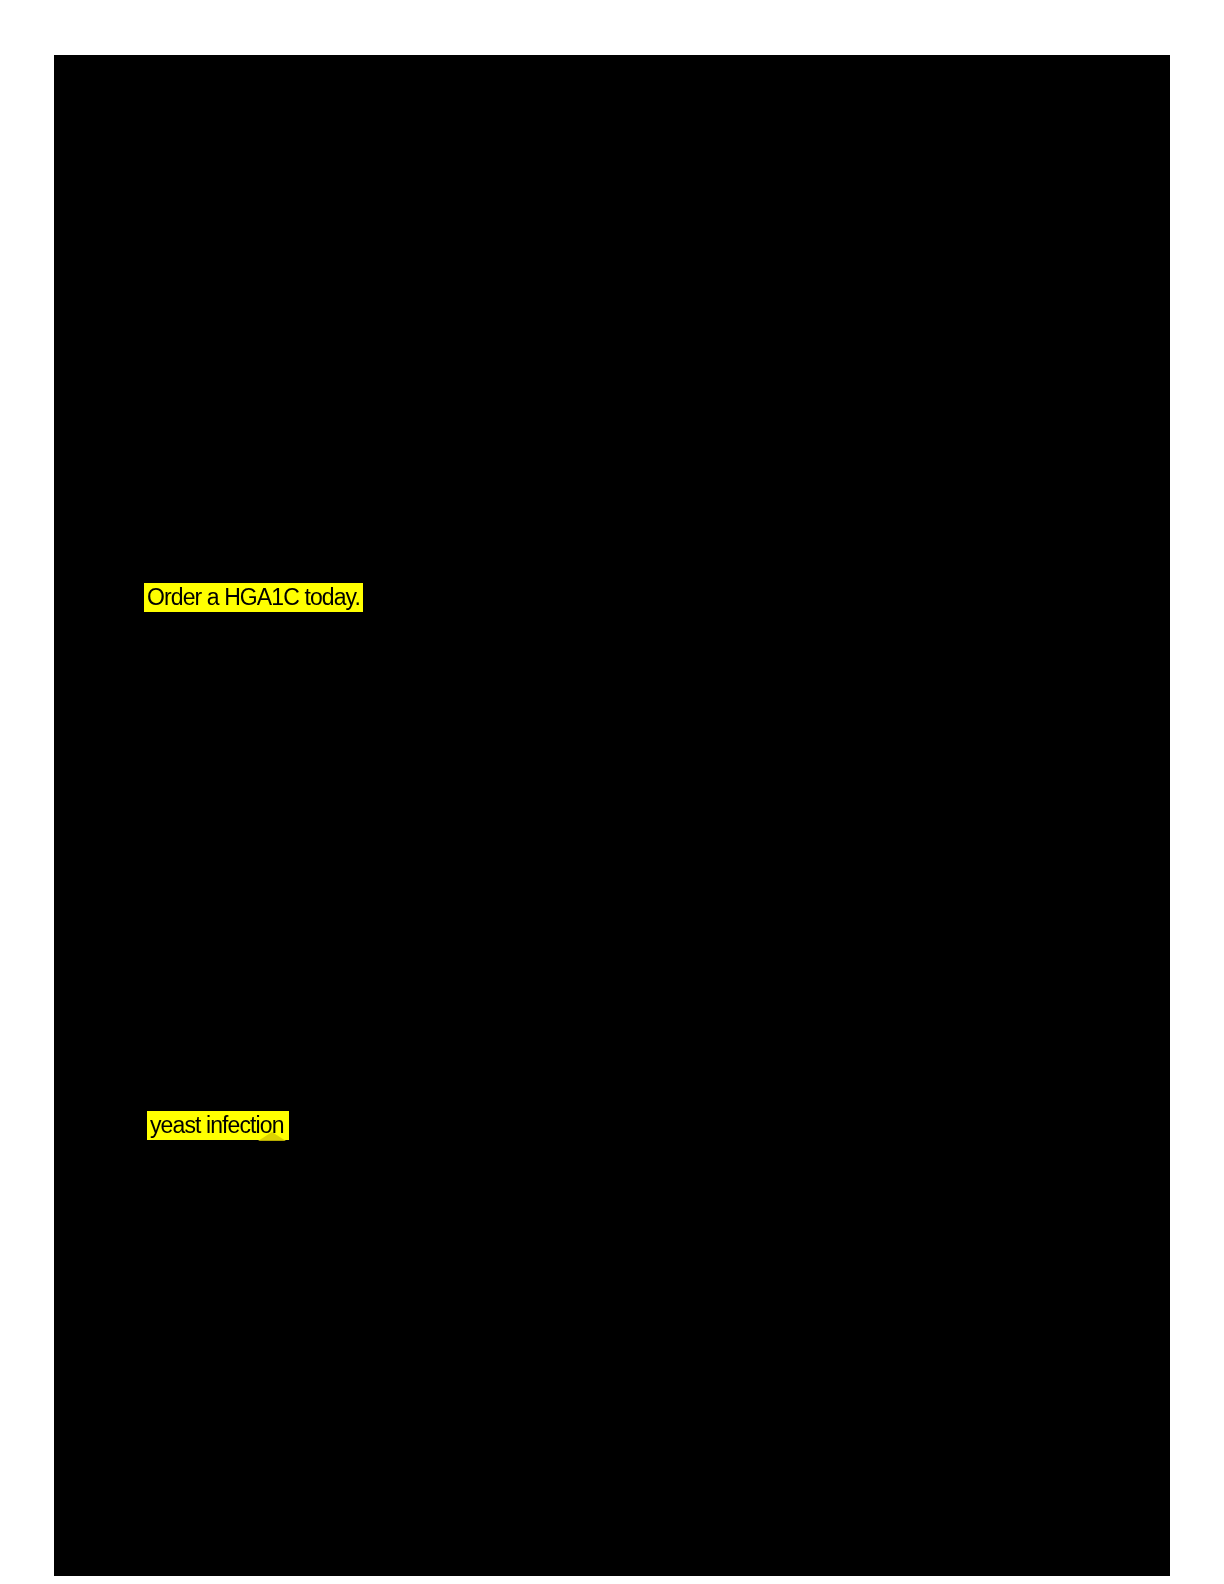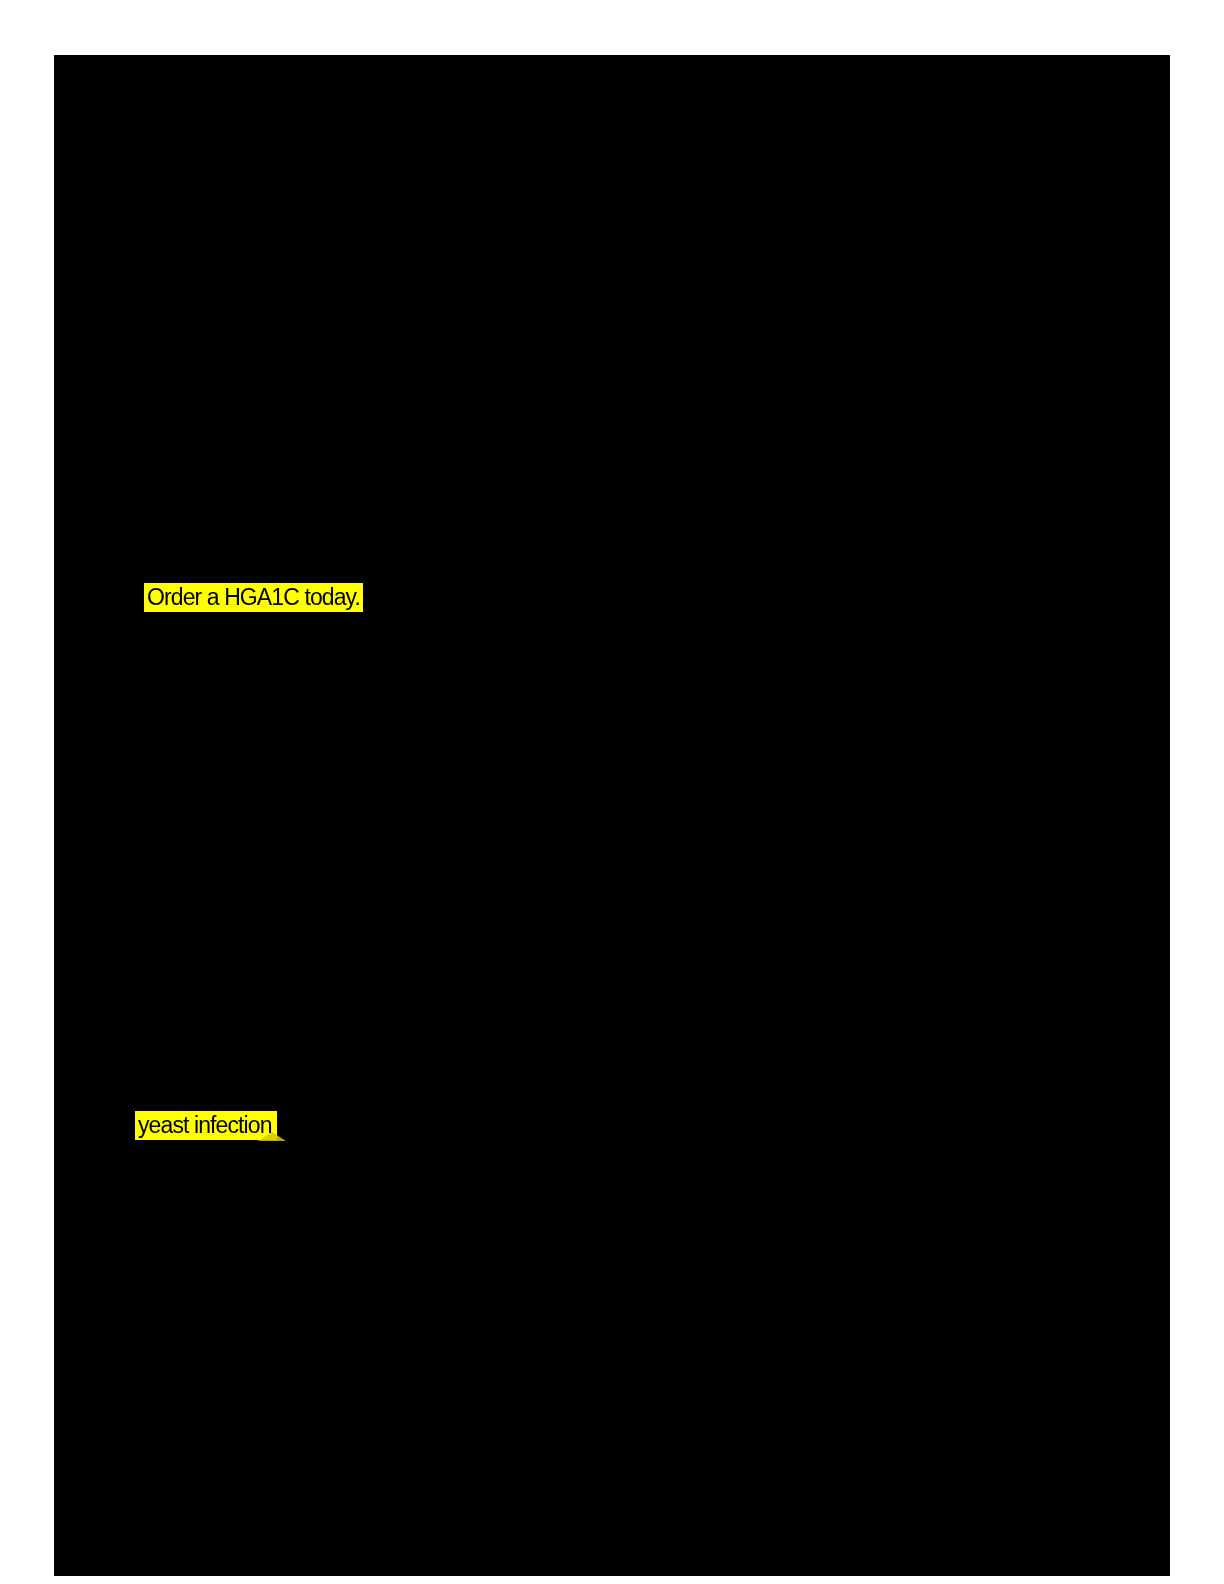--- a/index.html
+++ b/index.html
@@ -35,21 +35,21 @@
     padding: 0 3px;
     white-space: nowrap;
     z-index: 3;
   }
   .hl-order {
     left: 144px;
     top: 583px;
     min-width: 207px;
   }
   .hl-yeast {
-    left: 135px;
+    left: 147px;
     top: 1111px;
     min-width: 136px;
   }
   .comment-marker {
     position: absolute;
     left: 258px;
     top: 1132px;
     width: 0;
     height: 0;
     border-left: 14px solid transparent;

